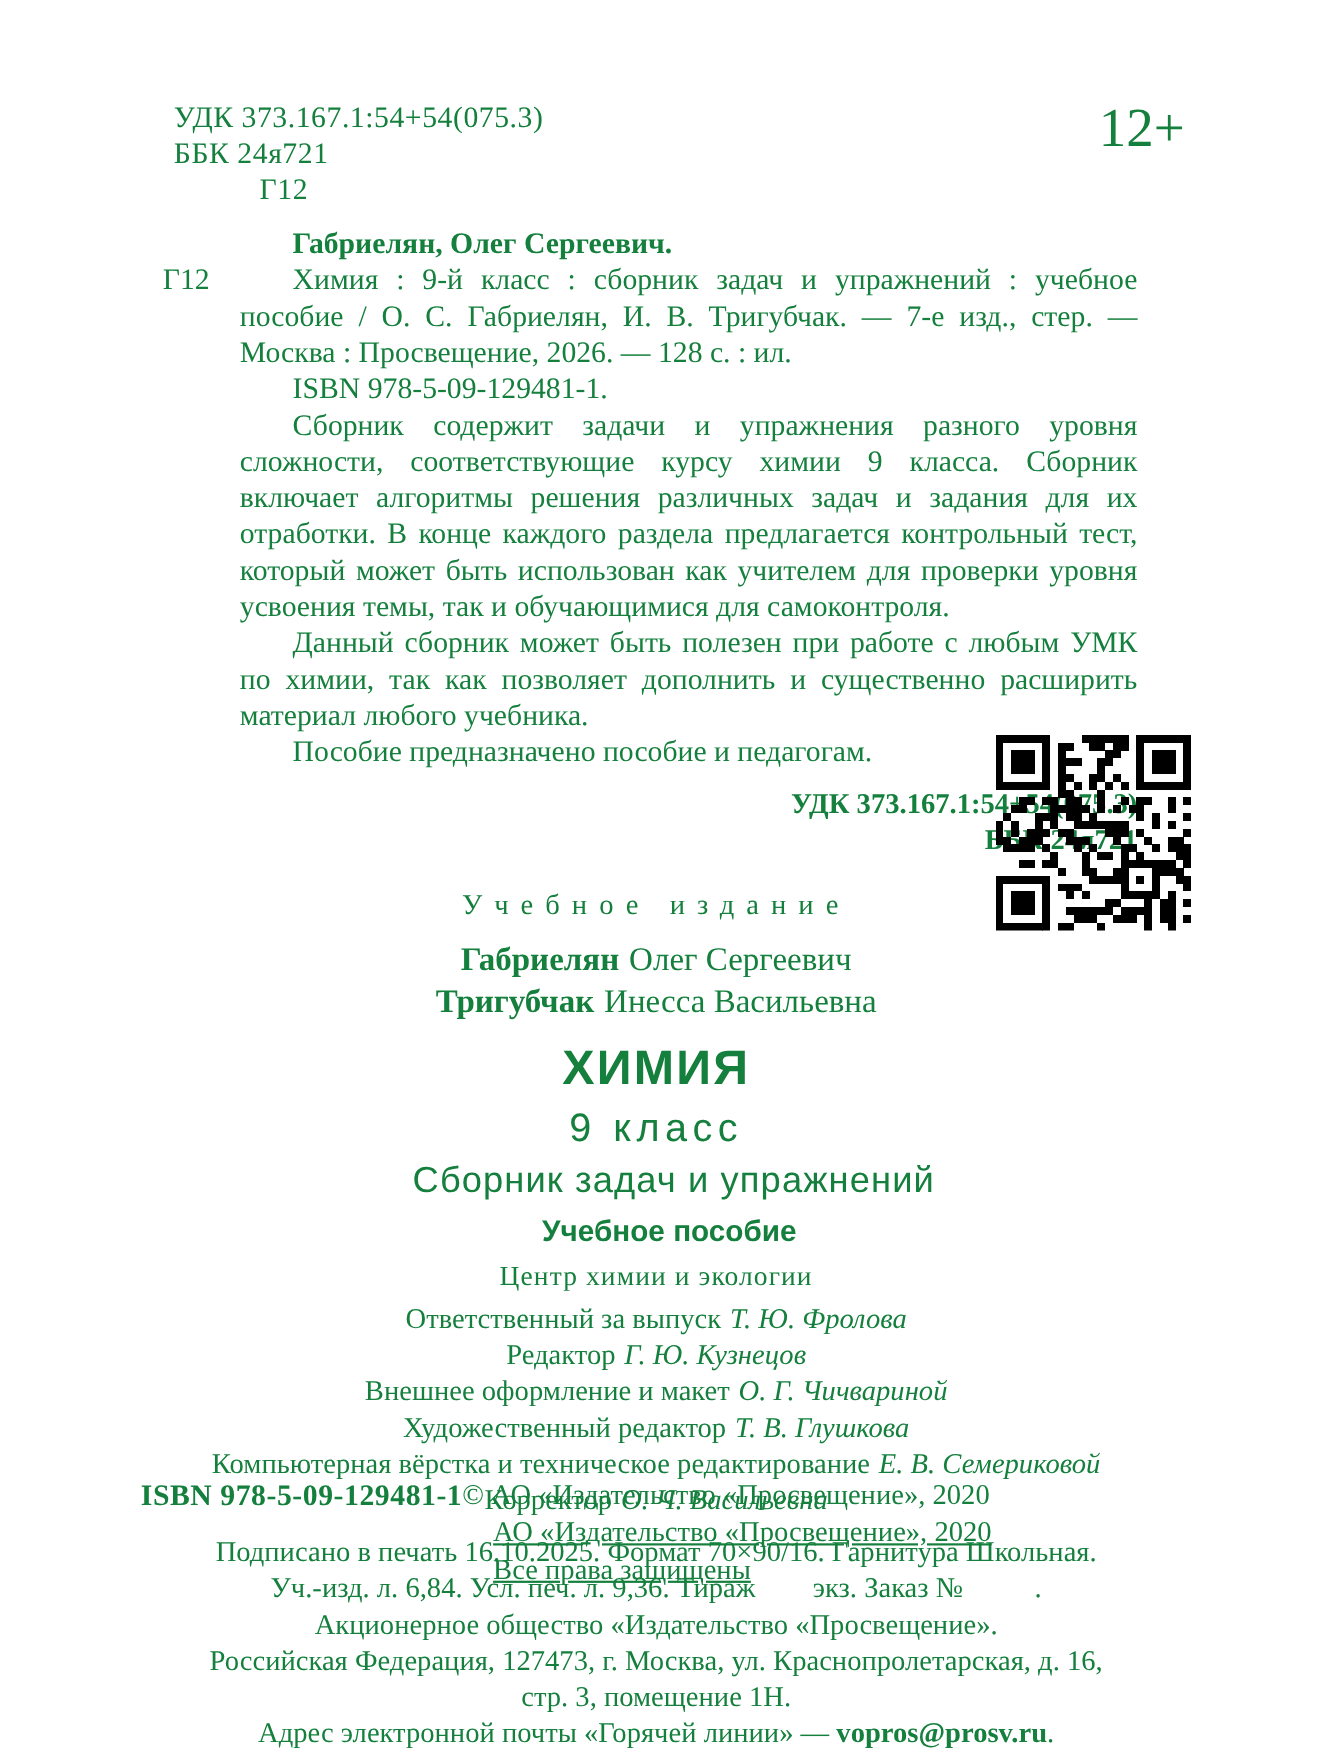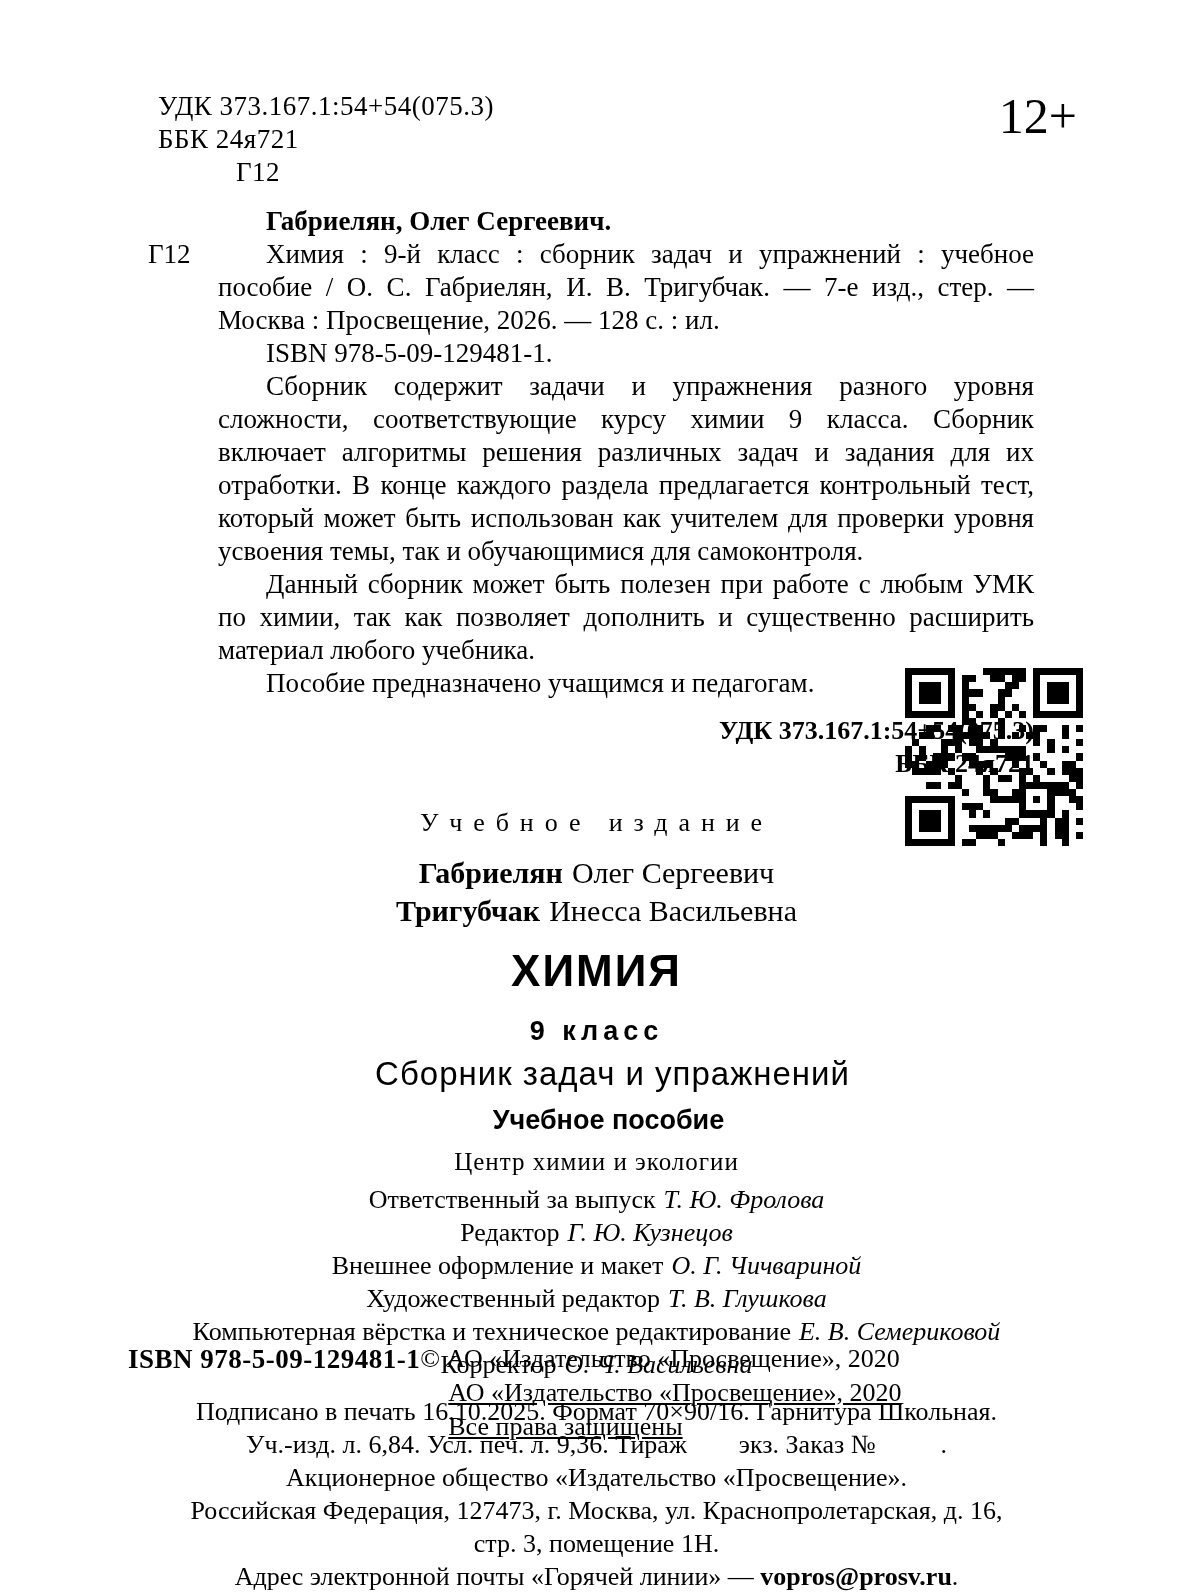--- a/index.html
+++ b/index.html
@@ -1,21 +1,21 @@
 <!DOCTYPE html>
 <html><head>
 <meta charset="utf-8">
 <title>Imprint page</title>
 <style>
   html,body { margin:0; padding:0; background:#ffffff; }
   .page {
     position:relative;
     width:1193px; height:1596px;
     background:#ffffff;
-    color:#000000;
+    color:#15803d;
     font-family:"Liberation Serif","DejaVu Serif",serif;
     overflow:hidden;
   }
   
   .top-row { display:flex; justify-content:space-between; align-items:flex-start; padding:90px 116px 0 158px; }
   .top-left { font-size:27px; line-height:33px; letter-spacing:0.5px; }
   .code-top { margin-left:78px; }
   .age { font-size:50px; line-height:1.05; font-family:"Liberation Serif",serif; }
 
   
@@ -30,21 +30,21 @@
   .udk-right { text-align:right; font-weight:bold; font-size:26px; line-height:33px; margin-top:14px; }
 
   
   .edition { text-align:center; margin-top:28px; }
   .ed-kind { font-size:26px; letter-spacing:0.42em; margin-bottom:16px; }
   .ed-author { font-size:30px; line-height:38px; }
   .ed-author .last { font-weight:bold; }
   .ed-author .given { margin-left:9px; }
   .sans { font-family:"Liberation Sans","DejaVu Sans",sans-serif; }
   .ed-title { font-weight:bold; font-size:44px; letter-spacing:2px; margin-top:16px; }
-  .ed-grade { font-size:27px; letter-spacing:5px; margin-top:20px;font-weight:bold; }
+  .ed-grade { font-size:36px; letter-spacing:5px; margin-top:8px; }
   .ed-sub { font-size:33px; letter-spacing:1px; margin-top:8px;padding-left:32px; }
   .ed-type { font-weight:bold; font-size:27px; margin-top:12px;padding-left:24px; }
   .ed-center { font-size:25px; letter-spacing:1px; margin-top:12px; }
   .credits { font-size:26px; line-height:33px; margin-top:7px; }
   .credit-name { font-style:italic; margin-left:8px; }
 
   
   .print { text-align:center; font-size:26px; line-height:33px; margin-top:14px; }
   .print p { margin:0; }
   .email-line { margin-top:12px; }
@@ -77,21 +77,21 @@
 
   <div class="catalog">
     <p class="author-head">Габриелян, Олег Сергеевич.</p>
     <div class="desc-wrap">
       <span class="margin-code">Г12</span>
       <p class="desc">Химия : 9-й класс : сборник задач и упражнений : учебное пособие / О. С. Габриелян, И. В. Тригубчак. — 7-е изд., стер. — Москва : Просвещение, 2026. — 128 с. : ил.</p>
     </div>
     <p class="isbn-line">ISBN 978-5-09-129481-1.</p>
     <p class="annot">Сборник содержит задачи и упражнения разного уровня сложности, соответствующие курсу химии 9 класса. Сборник включает алгоритмы решения различных задач и задания для их отработки. В конце каждого раздела предлагается контрольный тест, который может быть использован как учителем для проверки уровня усвоения темы, так и обучающимися для самоконтроля.</p>
     <p class="annot">Данный сборник может быть полезен при работе с любым УМК по химии, так как позволяет дополнить и существенно расширить материал любого учебника.</p>
-    <p class="annot">Пособие предназначено учащимся и педагогам.</p>
+    <p class="annot">Пособие предназначено пособие и педагогам.</p>
     <div class="udk-right">
       <div>УДК 373.167.1:54+54(075.3)</div>
       <div>ББК 24я721</div>
     </div>
   </div>
 
   <div class="edition">
     <div class="ed-kind">Учебное издание</div>
     <div class="ed-author">
       <span class="last">Габриелян</span><span class="given">Олег Сергеевич</span>

